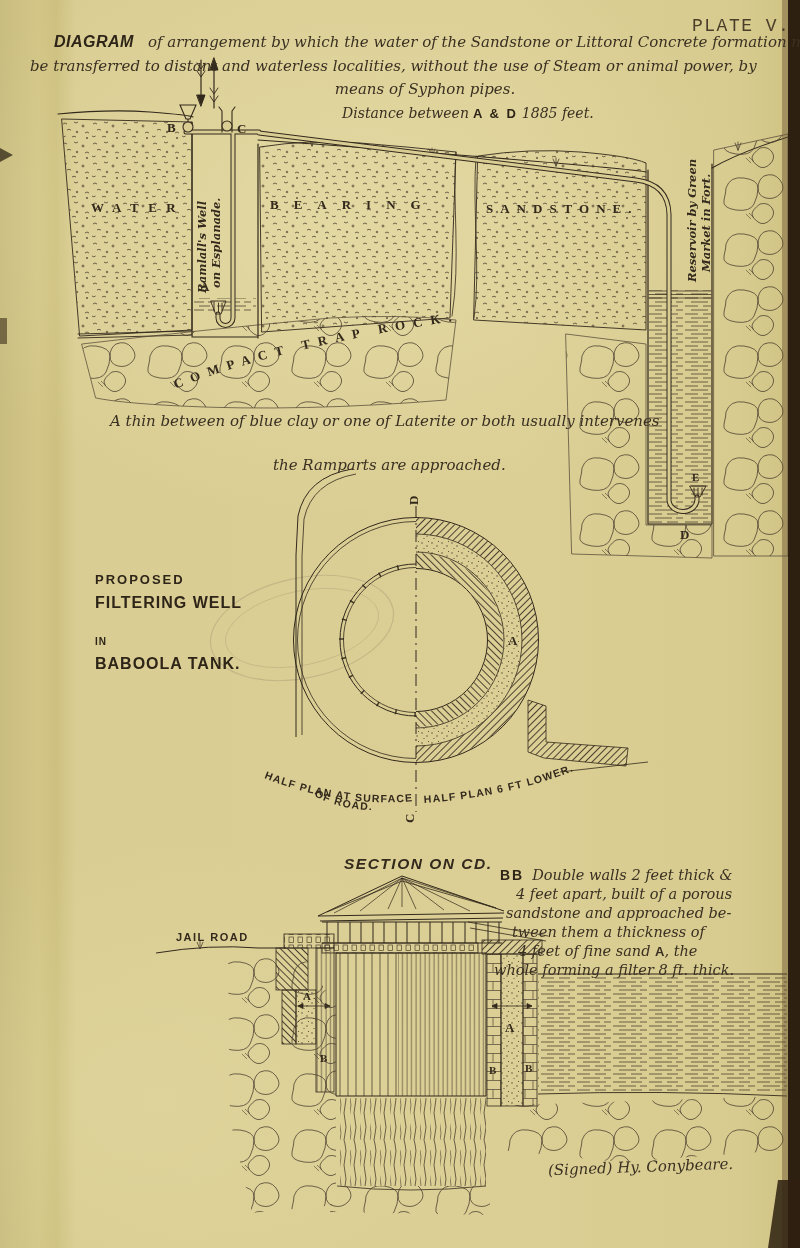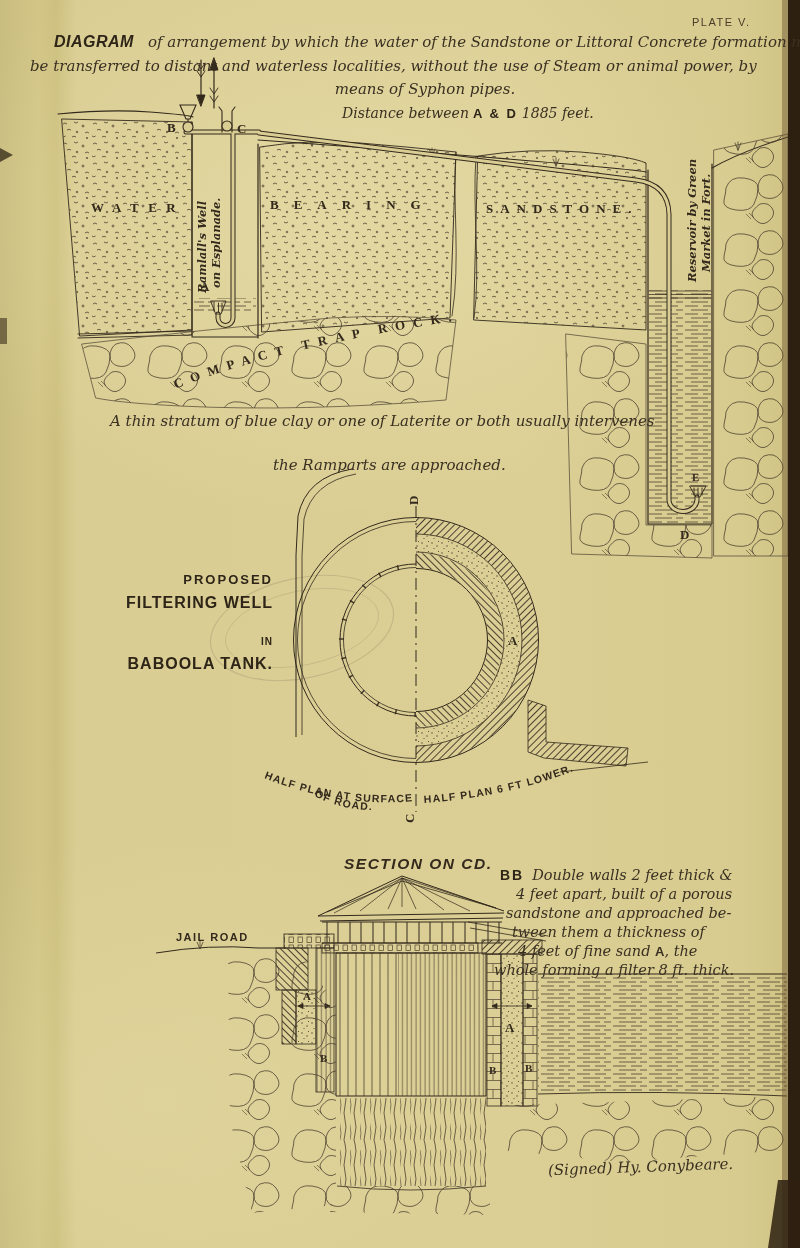--- a/index.html
+++ b/index.html
@@ -8,24 +8,24 @@
       radial-gradient(620px 420px at 42% 18%, rgba(248,240,195,.30), rgba(248,240,195,0) 70%),
       radial-gradient(500px 380px at 20% 88%, rgba(236,228,175,.25), rgba(236,228,175,0) 70%),
       linear-gradient(90deg,#c9bc7f 0px,#d2c586 38px,#cdc07f 56px,#d9cd93 76px,#dbcf95 520px,#d7cb8f 740px,#cfc282 800px),
       #d8cc91;
     font-family:"Liberation Serif",serif;color:#33291c;}
   #art{position:absolute;left:0;top:0;}
   .ov{position:absolute;white-space:nowrap;}
   .script{font-family:"DejaVu Serif",serif;font-style:italic;font-size:15px;color:#3a3022;}
   .lead{font-family:"Liberation Sans",sans-serif;font-style:italic;font-weight:bold;
         font-size:16px;letter-spacing:.5px;margin-right:14px;color:#2e2518;}
-  .plate-lab{font-family:Liberation Sans, sans-serif;font-size:11px;letter-spacing:1.5px;color:#4a3e2a;}
+  .plate-lab{font-family:Liberation Mono, monospace;font-size:18px;letter-spacing:1.5px;color:#4a3e2a;}
   .bold-pts{font-family:"Liberation Sans",sans-serif;font-weight:bold;font-style:normal;
             font-size:13px;letter-spacing:2px;color:#2e2518;}
-  .head-sans{font-family:"Liberation Sans",sans-serif;font-weight:bold;color:#2e2518;text-align:right;}
+  .head-sans{font-family:"Liberation Sans",sans-serif;font-weight:bold;color:#2e2518;text-align:left;}
   .note-line{font-family:"DejaVu Serif",serif;font-style:italic;font-size:14.5px;color:#3a3022;line-height:19px;}
   .bb{font-family:"Liberation Sans",sans-serif;font-weight:bold;font-style:normal;
       font-size:14px;letter-spacing:2px;margin-right:8px;color:#2e2518;}
   .boldA{font-family:"Liberation Sans",sans-serif;font-weight:bold;font-style:normal;font-size:13px;}
   svg text{fill:#33291c;}
   .strata{font:bold 13px "Liberation Serif",serif;}
   .pt{font:bold 13px "Liberation Serif",serif;}
   .pt-sm{font:bold 11px "Liberation Serif",serif;}
   .wlabel{font:bold italic 11.5px "DejaVu Serif",serif;}
   .curve{font:bold 10.5px "Liberation Sans",sans-serif;letter-spacing:1.2px;}
@@ -309,21 +309,21 @@
 </div>
 <div class="ov script" style="left:30px;top:57px;width:730px;">be transferred to distant and waterless localities, without the use of Steam or animal power, by</div>
 <div class="ov script" style="left:330px;top:80px;width:190px;text-align:center;">means of Syphon pipes.</div>
 
 <div class="ov" style="left:342px;top:104px;">
   <span class="script" style="font-size:14px;">Distance between</span>
   <span class="bold-pts">A &amp; D</span>
   <span class="script" style="font-size:14px;">1885 feet.</span>
 </div>
 
-<div class="ov script" style="left:110px;top:412px;">A thin stratum of blue clay or one of Laterite or both usually intervenes</div>
+<div class="ov script" style="left:110px;top:412px;">A thin between of blue clay or one of Laterite or both usually intervenes</div>
 <div class="ov script" style="left:273px;top:456px;">the Ramparts are approached.</div>
 
 <div class="ov head-sans" style="left:95px;top:572px;width:178px;">
   <div style="font-size:13px;letter-spacing:2px;">PROPOSED</div>
   <div style="font-size:16px;letter-spacing:1px;margin-top:7px;">FILTERING WELL</div>
   <div style="font-size:10px;letter-spacing:1px;margin-top:24px;">IN</div>
   <div style="font-size:16px;letter-spacing:1px;margin-top:8px;">BABOOLA TANK.</div>
 </div>
 
 <div class="ov" style="left:500px;top:866px;width:300px;">

